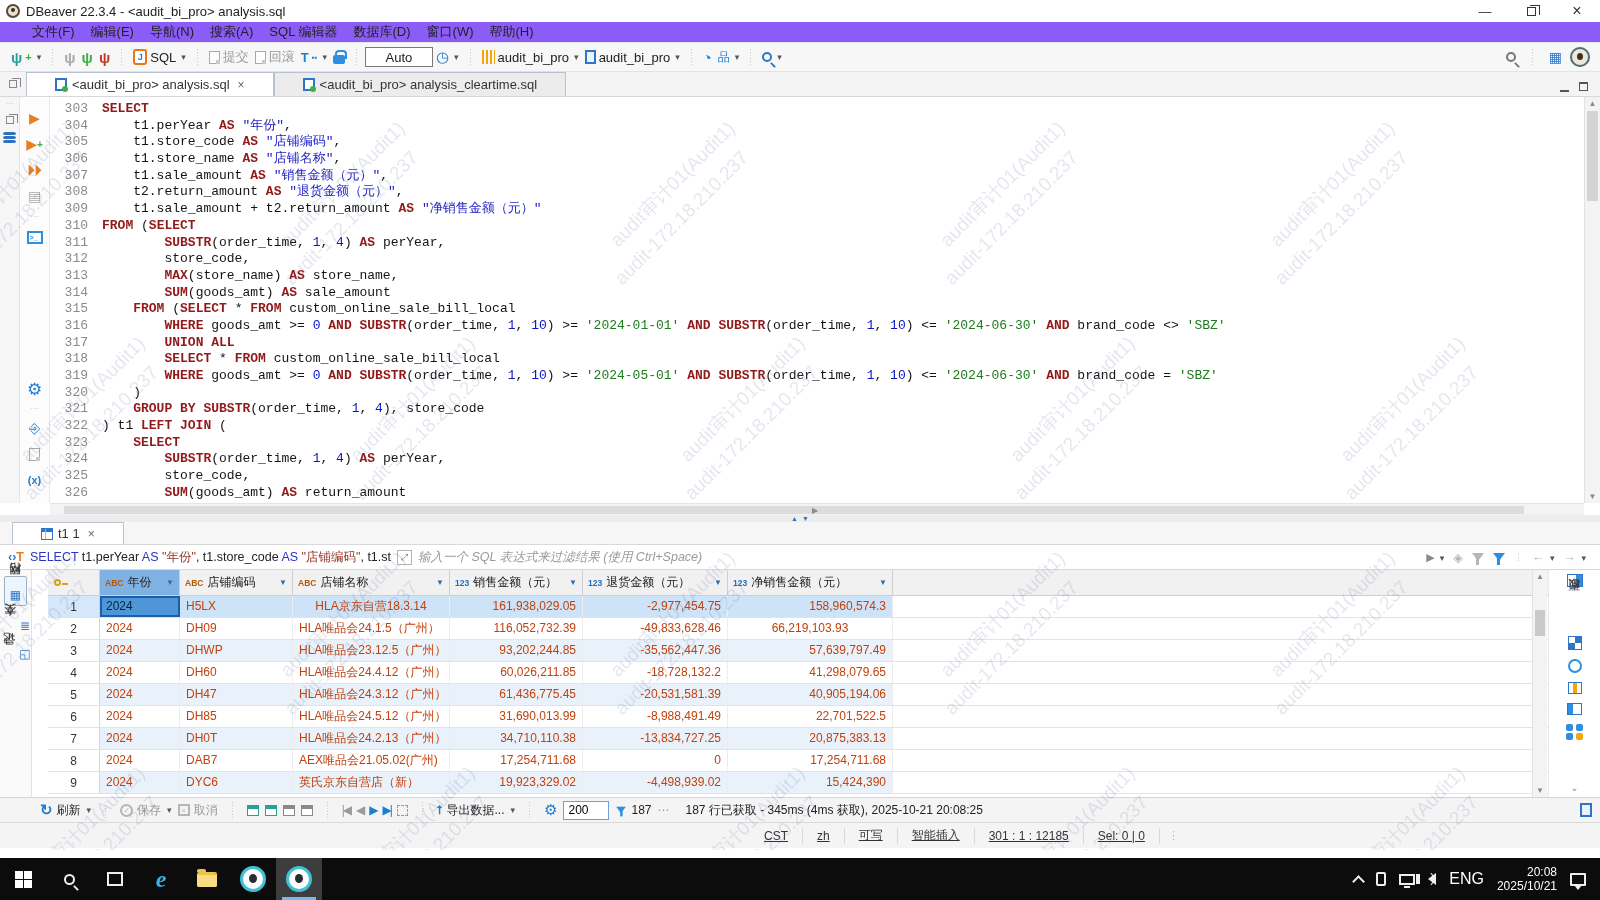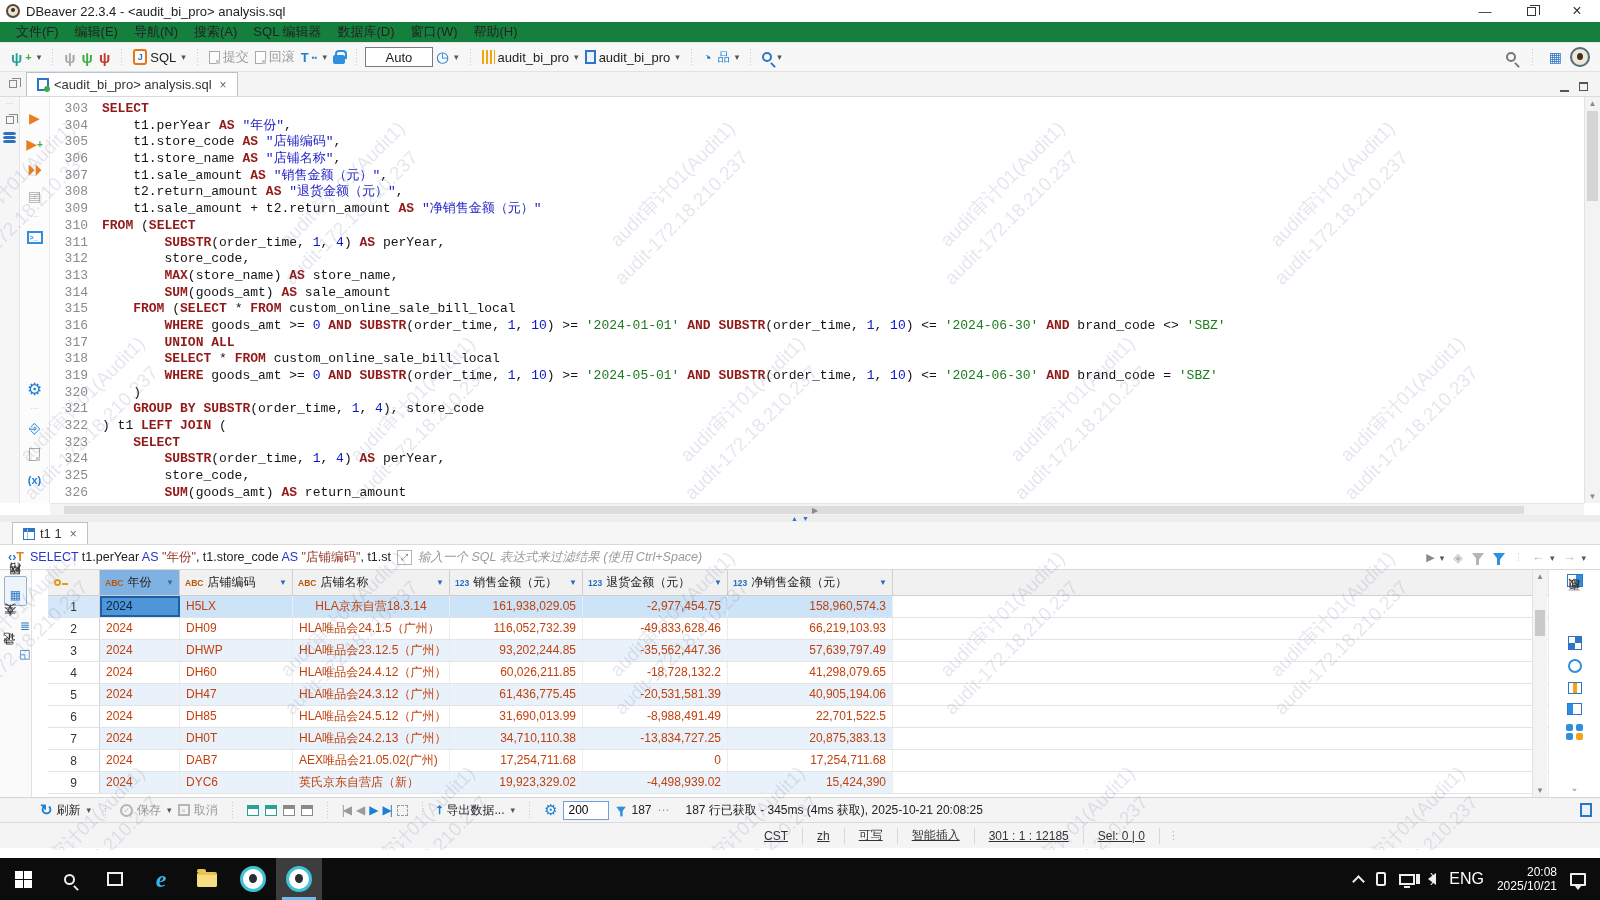--- a/index.html
+++ b/index.html
@@ -10,21 +10,21 @@
   
   #titlebar { left:0; top:0; width:1600px; height:22px; background:#fff; display:flex; align-items:center; padding-left:6px; font-size:13px; }
   .app-logo { width:14px; height:14px; border-radius:50%; background:#e9e2d4; border:2px solid #5a4632; margin-right:6px; position:relative; }
   .app-logo::after{content:"";position:absolute;left:3px;top:2px;width:4px;height:4px;border-radius:50%;background:#3a2c1c;}
   .win-btns { margin-left:auto; display:flex; }
   .win-btn { width:46px; height:22px; display:flex; align-items:center; justify-content:center; font-size:13px; color:#333; }
   .restore-glyph { width:9px; height:9px; border:1px solid #333; position:relative; background:#fff;}
   .restore-glyph::before { content:""; position:absolute; left:2px; top:-3px; width:9px; height:9px; border:1px solid #333; border-left:none; border-bottom:none; }
 
   
-  #menubar { left:0; top:22px; width:1600px; height:20px; display:flex; align-items:flex-end; padding-left:8px; font-size:13px; background:#15803d; }
+  #menubar { left:0; top:22px; width:1600px; height:20px; display:flex; align-items:flex-end; padding-left:24px; font-size:13px; background:#8b5cf6; }
   .menu-item { padding:1px 8px; }
 
   
   #toolbar { left:0; top:42px; width:1600px; height:30px; background:#f7f7f7; border-top:1px solid #e6e6e6; border-bottom:1px solid #e2e2e2; display:flex; align-items:center; padding-left:8px; font-size:13px; }
   .grip { width:5px; height:16px; margin:0 6px; background:repeating-linear-gradient(#c9c9c9 0 1px, transparent 1px 3px); background-size:1px 100%; background-repeat:no-repeat; background-position:center; }
   .tb-item { display:flex; align-items:center; gap:3px; margin:0 3px; }
   .dd { font-size:9px; color:#555; margin-left:2px; }
   .plug { font-weight:bold; font-size:15px; line-height:1; }
   .auto-box { width:68px; height:20px; border:1px solid #7a7a7a; background:#fff; display:flex; align-items:center; justify-content:center; font-size:13px; }
   .sql-chip { width:14px; height:16px; background:#fff; border:2px solid #e87613; border-radius:3px; color:#2e75c8; font-size:9px; font-weight:bold; display:flex; align-items:center; justify-content:center; }
@@ -37,21 +37,21 @@
   .mag::after { content:""; position:absolute; width:2px; height:6px; background:#777; left:8px; top:8px; transform:rotate(-45deg); }
   .mag.blue { border-color:#2e75c8; } .mag.blue::after{ background:#2e75c8; }
   .lock-ic { width:12px; height:9px; background:#2e8fe0; border-radius:2px; position:relative; margin-top:5px;}
   .lock-ic::before { content:""; position:absolute; left:2px; top:-5px; width:8px; height:7px; border:2px solid #2e8fe0; border-bottom:none; border-radius:4px 4px 0 0; }
   .avatar { width:20px; height:20px; border-radius:50%; background:#efe7d8; border:2px solid #4d6b78; position:relative; }
   .avatar::after{content:"";position:absolute;left:5px;top:4px;width:6px;height:7px;border-radius:50%;background:#41311f;}
   #toolbar-right { margin-left:auto; display:flex; align-items:center; gap:8px; padding-right:10px; }
 
   
   #tabbar { left:0; top:72px; width:1600px; height:25px; background:#f4f4f4; border-bottom:1px solid #d9d9d9; display:flex; align-items:flex-end; font-size:13px; }
-  .tab { display:flex; align-items:center; gap:5px; height:24px; padding:0 10px; border:1px solid #b9c3cf; border-bottom:none; background:#ececec; color:#333; }
+  .tab { display:flex; align-items:center; gap:5px; height:24px; padding:0 28px; border:1px solid #b9c3cf; border-bottom:none; background:#ececec; color:#333; }
   .tab.active { background:#fff; }
   .sqlfile-ic { width:12px; height:13px; border:2px solid #2e75c8; background:#fff; position:relative; }
   .sqlfile-ic::after { content:""; position:absolute; right:-3px; bottom:-3px; width:6px; height:6px; border-radius:50%; background:#3fae49; }
   .tab-close { color:#666; font-size:12px; margin-left:3px; }
   .tabbar-left { width:26px; display:flex; justify-content:center; align-items:center; height:100%; }
   .restore-mini { width:8px; height:8px; border:1px solid #888; position:relative; }
   .restore-mini::before{content:"";position:absolute;left:2px;top:-3px;width:8px;height:8px;border:1px solid #888;border-left:none;border-bottom:none;}
   #tabbar-right { margin-left:auto; display:flex; gap:10px; padding:0 12px 4px 0; }
   .minimize-glyph{ width:9px; height:2px; background:#555; margin-top:8px;}
   .maximize-glyph{ width:9px; height:9px; border:1px solid #555; border-top-width:2px; }
@@ -288,20 +288,24 @@
 
 <div id="tabbar" class="abs">
   <span class="tabbar-left">
       <span class="restore-mini"></span>
     </span>
   <span class="tab active">
     <span class="sqlfile-ic"></span>
     <span>&lt;audit_bi_pro&gt; analysis.sql</span>
     <span class="tab-close">×</span>
   </span>
+  <span class="tab">
+    <span class="sqlfile-ic"></span>
+    <span>&lt;audit_bi_pro&gt; analysis_cleartime.sql</span>
+  </span>
   <span id="tabbar-right">
     <span class="minimize-glyph"></span>
     <span class="maximize-glyph"></span>
   </span>
 </div>
 
 <div id="strip1" class="abs">
   <span style="color:#c9c9c9;font-size:8px;">⋯</span>
   <span class="restore-mini"></span>
   <span class="db-ic">
@@ -452,21 +456,21 @@
         <span class="cell r" style="width: 165px;">158,960,574.3</span>
         <span class="cell-fill"></span>
       </div>
       <div class="grow">
         <span class="rownum">2</span>
         <span class="cell" style="width: 80px;">2024</span>
         <span class="cell" style="width: 113px;">DH09</span>
         <span class="cell" style="width: 157px;">HLA唯品会24.1.5（广州）</span>
         <span class="cell r" style="width: 133px;">116,052,732.39</span>
         <span class="cell r" style="width: 145px;">-49,833,628.46</span>
-        <span class="cell r" style="width: 165px;">66,219,103.93</span>
+        <span class="cell r" style="width: 165px; text-align: center;">66,219,103.93</span>
         <span class="cell-fill"></span>
       </div>
       <div class="grow stripe">
         <span class="rownum">3</span>
         <span class="cell" style="width: 80px;">2024</span>
         <span class="cell" style="width: 113px;">DHWP</span>
         <span class="cell" style="width: 157px;">HLA唯品会23.12.5（广州）</span>
         <span class="cell r" style="width: 133px;">93,202,244.85</span>
         <span class="cell r" style="width: 145px;">-35,562,447.36</span>
         <span class="cell r" style="width: 165px;">57,639,797.49</span>

